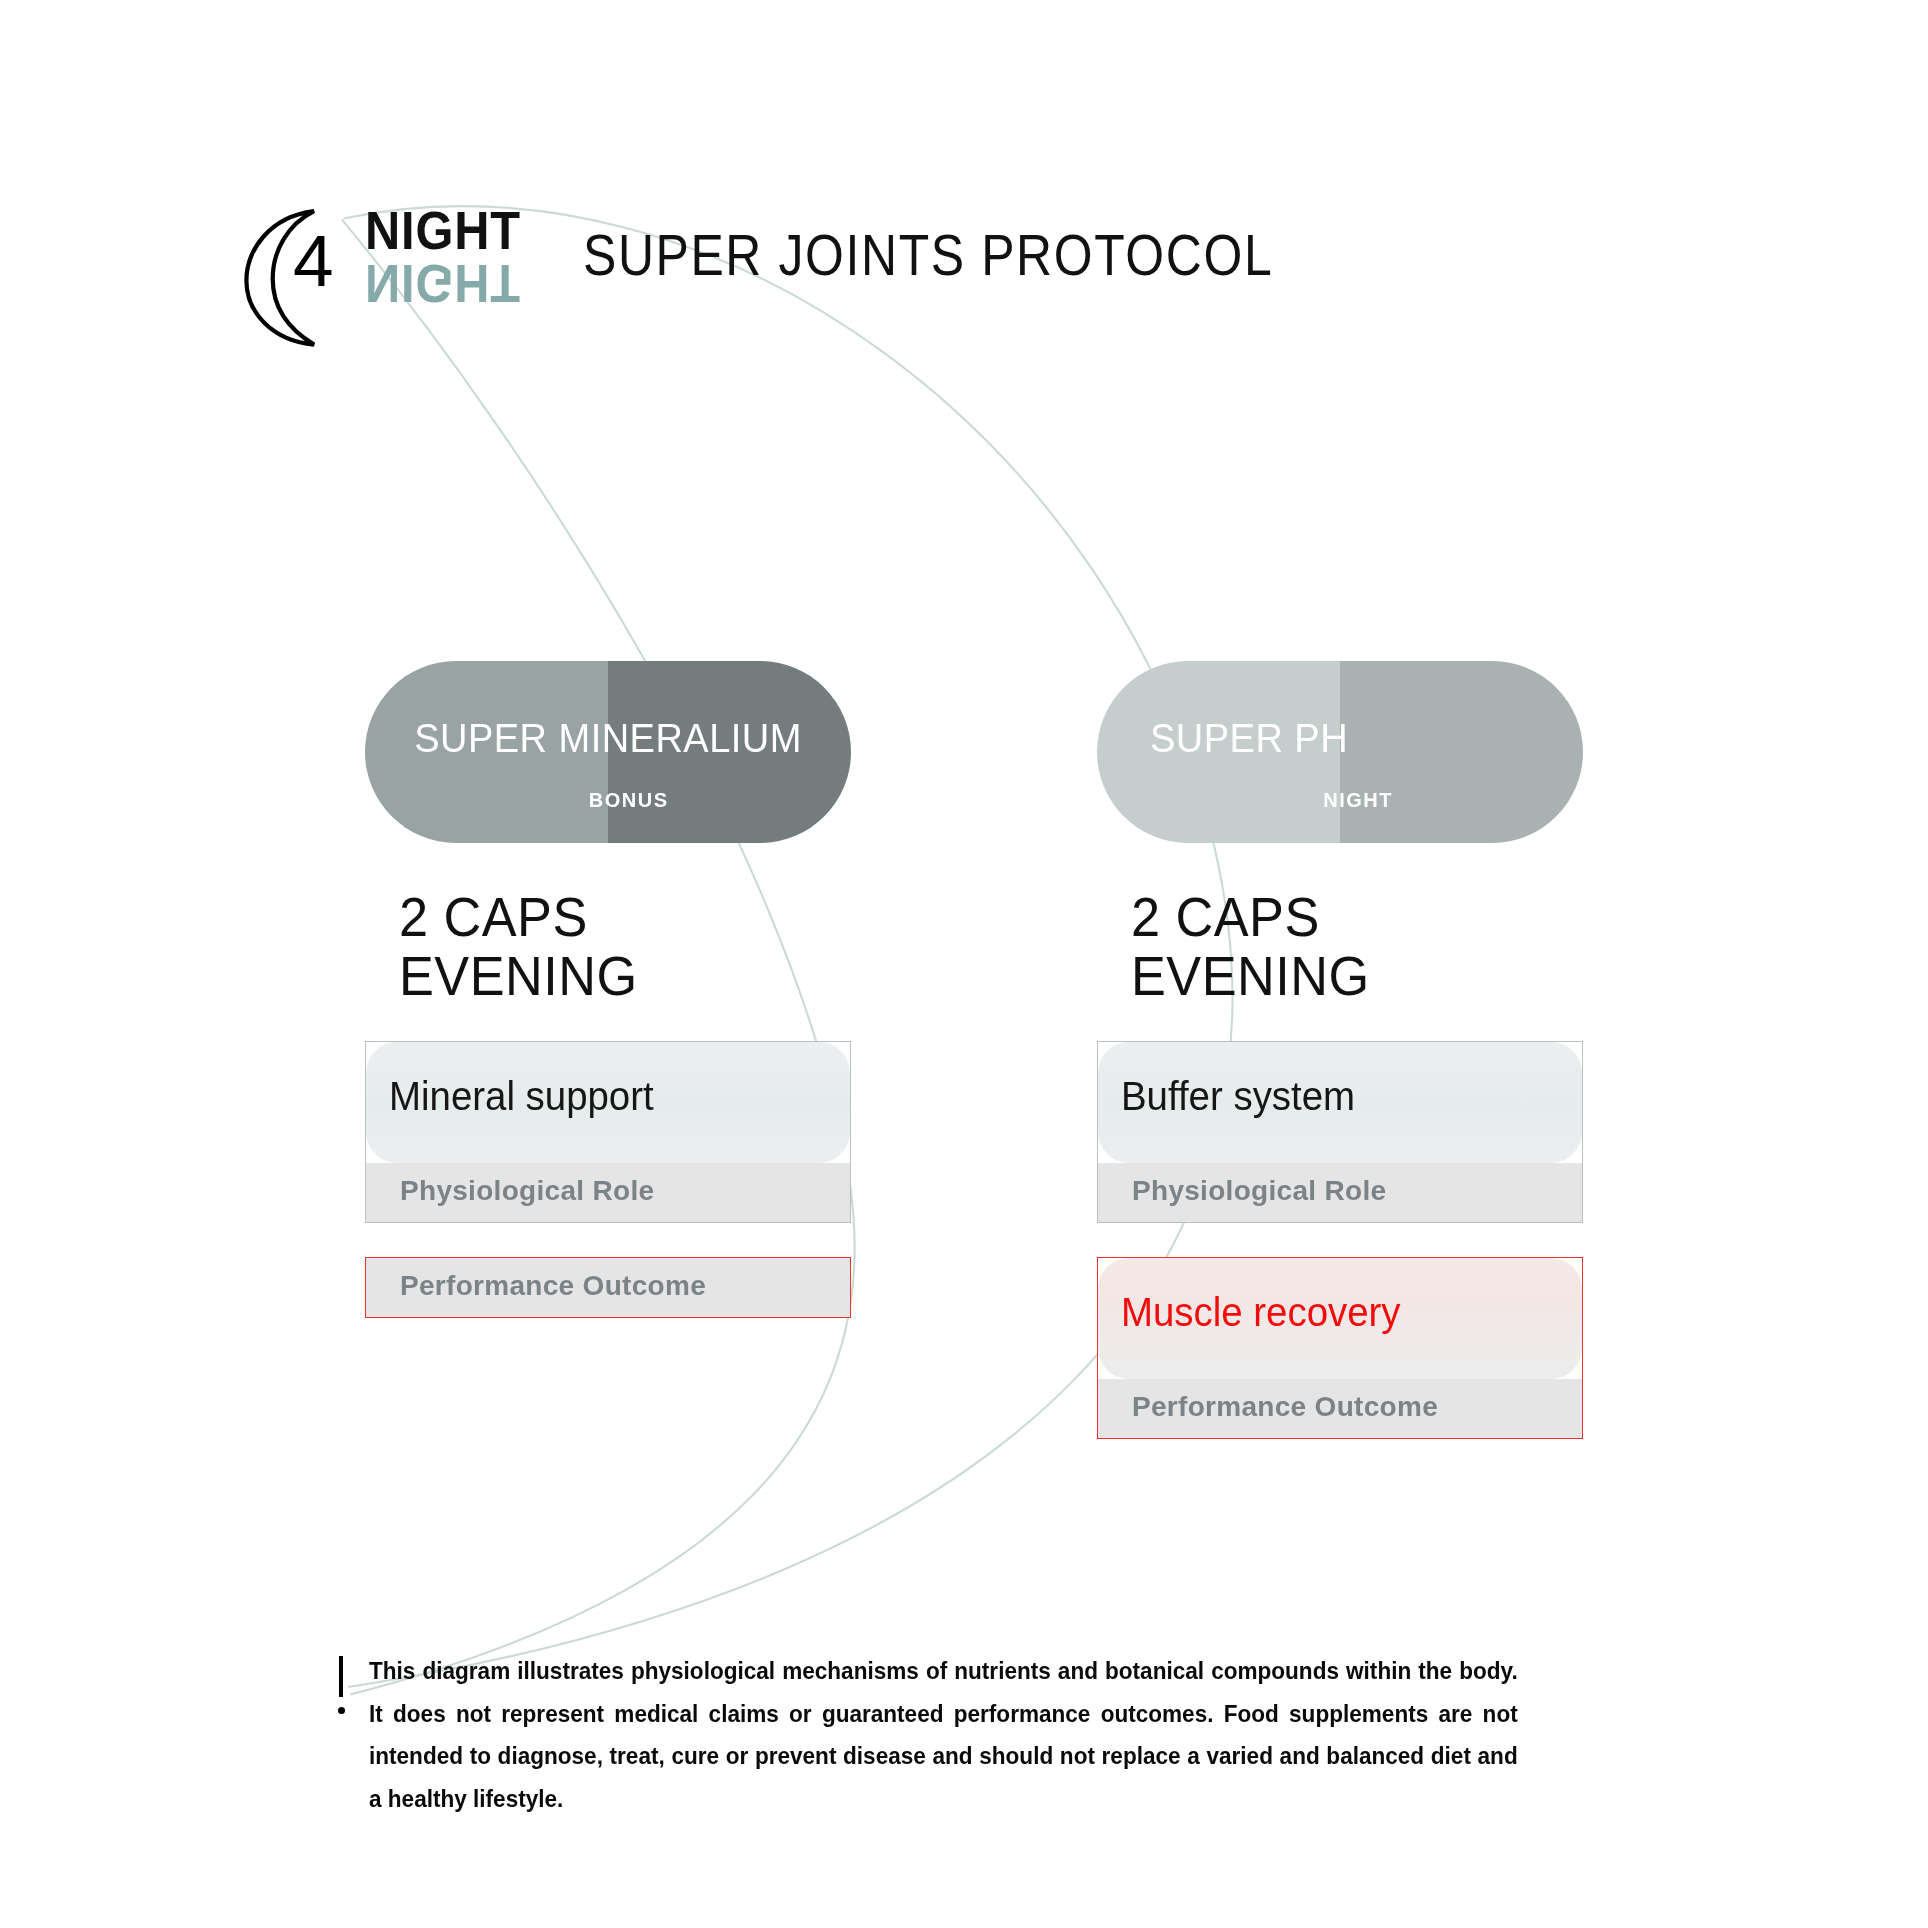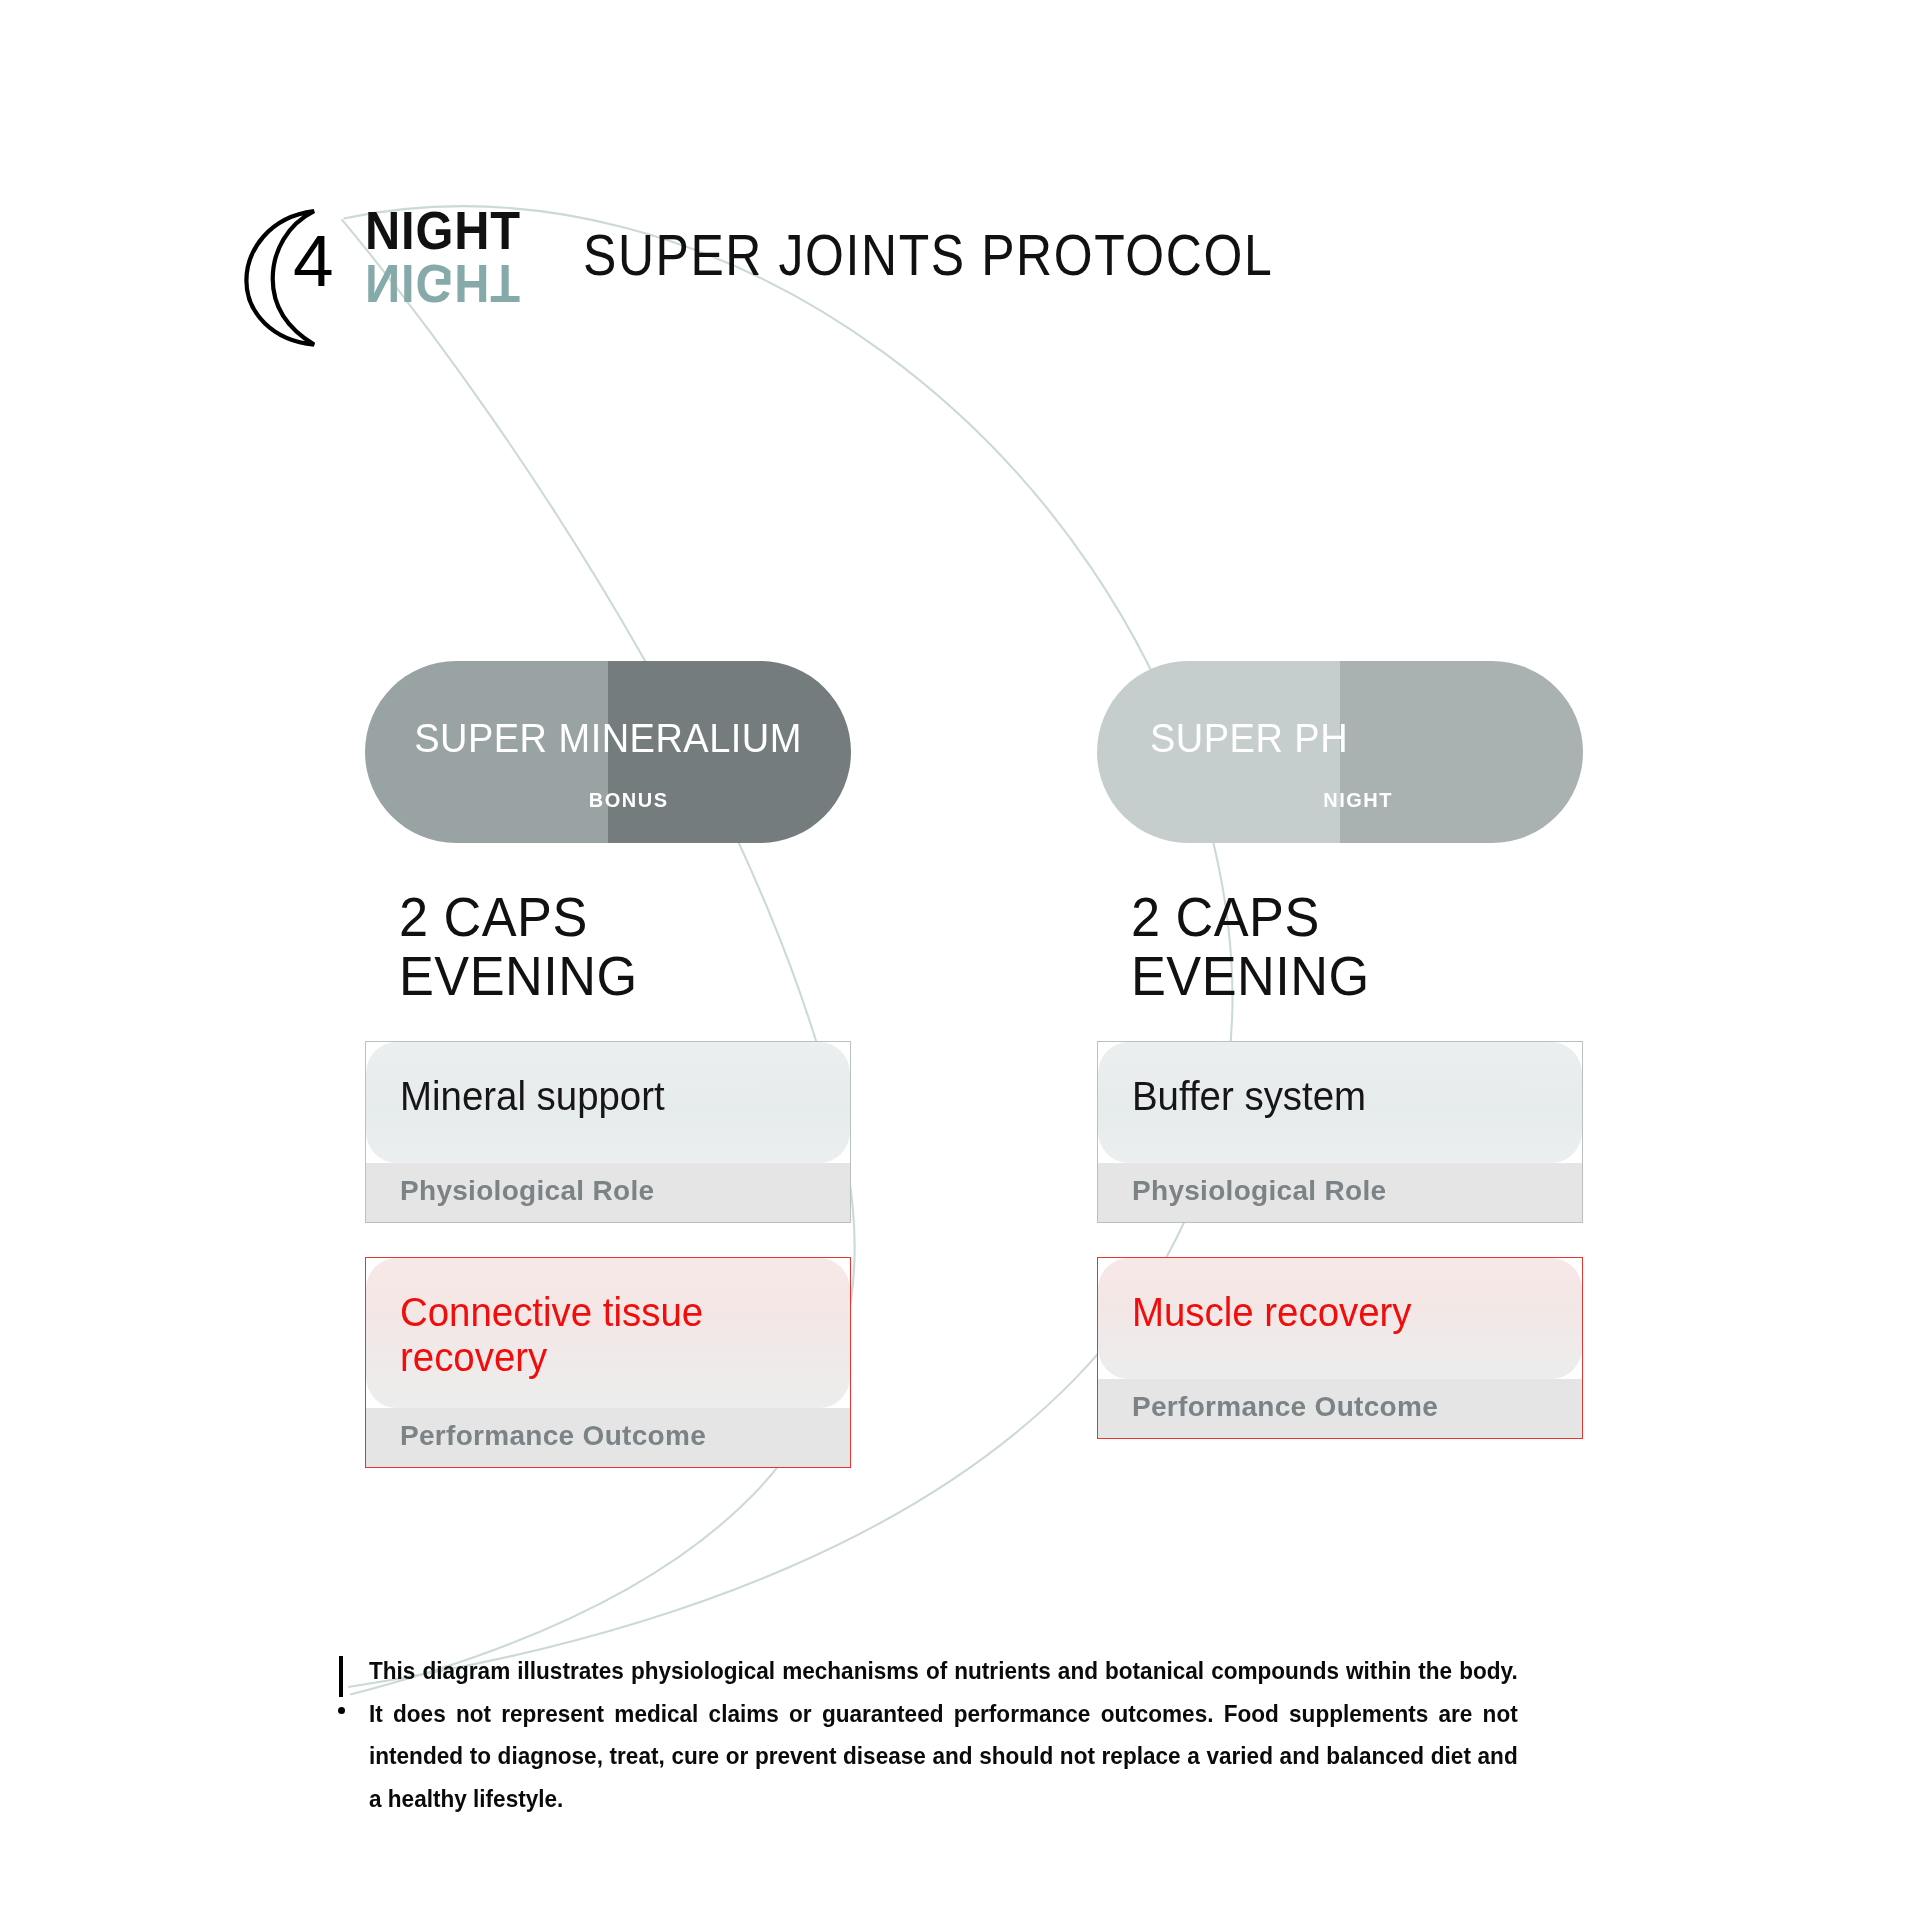--- a/index.html
+++ b/index.html
@@ -177,21 +177,21 @@
   .card {
     position: relative;
     width: 486px;
     margin-top: 34px;
     border: 0.9px solid #b9c0c0;
     box-sizing: border-box;
     background: #ffffff;
   }
   .card-body {
     min-height: 121px;
-    padding: 32px 34px 28px 34px;
+    padding: 32px 34px 28px 23px;
     box-sizing: border-box;
     background: linear-gradient(180deg, #eceff0 0%, #e6ebec 55%, #eceff0 100%);
     border-radius: 31px;
   }
   .card-body-text {
     font-size: 40px;
     font-weight: 300;
     line-height: 1.12;
     color: #161616;
     font-family: "Liberation Sans Narrow", "Liberation Sans", sans-serif;
@@ -312,23 +312,20 @@
       </div>
 
       <div class="card role">
         <div class="card-body">
           <div class="card-body-text">Mineral support</div>
         </div>
         <div class="card-foot">Physiological Role</div>
       </div>
 
       <div class="card outcome">
-        <div class="card-body">
-          <div class="card-body-text">Connective tissue recovery</div>
-        </div>
         <div class="card-foot">Performance Outcome</div>
       </div>
     </div>
 
     <div class="col col-1">
 
       <div class="capsule">
         <div class="cap-left" style="background:#c6cdcd"></div>
         <div class="cap-right" style="background:#a9b1b1"></div>
         <div class="cap-title" style="text-align:left; padding-left:43px;">

